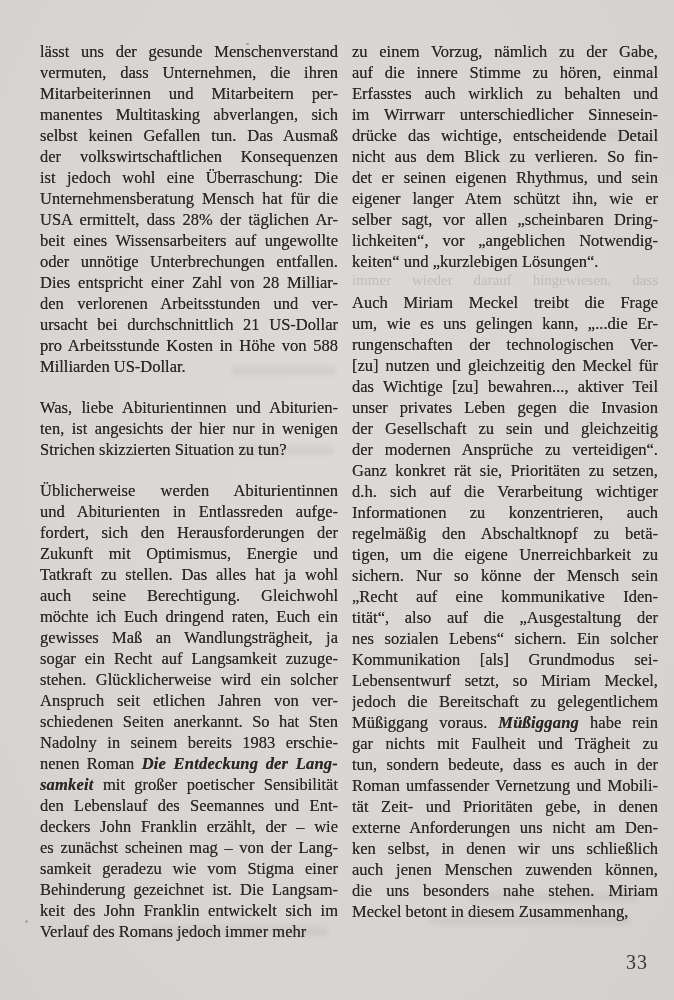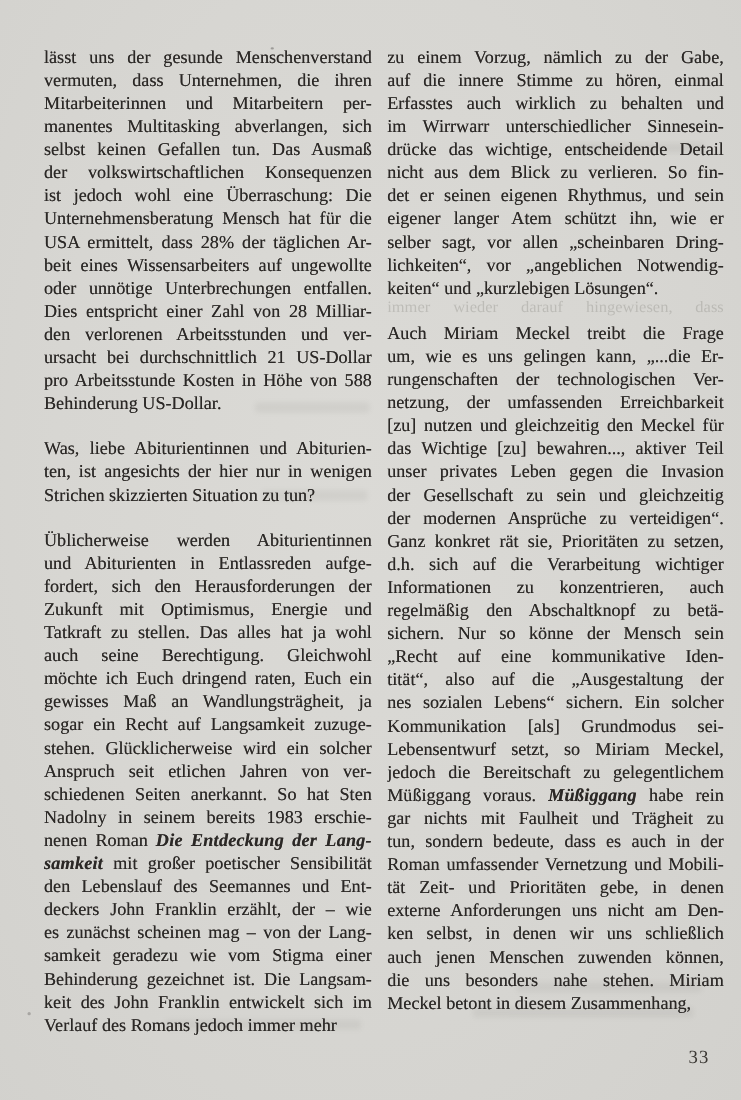--- a/index.html
+++ b/index.html
@@ -33,21 +33,21 @@
     text-align-last: justify;
     overflow: hidden;
     white-space: normal;
   }
   .line.last { text-align-last: left; }
   .bi { font-weight: 700; font-style: italic; letter-spacing: 0.2px; }
   .page-number {
     position: absolute;
     top: 951px;
     left: 626px;
-    font-size: 17px;
+    font-size: 20px;
     letter-spacing: 1px;
     color: #3a3733;
   }
   
   .ghost-line {
     position: absolute;
     top: 272px;
     left: 352px;
     width: 306px;
     font-size: 15px;
@@ -104,21 +104,21 @@
         <div class="line"><span>der volkswirtschaftlichen Konsequenzen</span></div>
         <div class="line"><span>ist jedoch wohl eine Überraschung: Die</span></div>
         <div class="line"><span>Unternehmensberatung Mensch hat für die</span></div>
         <div class="line"><span>USA ermittelt, dass 28% der täglichen Ar-</span></div>
         <div class="line"><span>beit eines Wissensarbeiters auf ungewollte</span></div>
         <div class="line"><span>oder unnötige Unterbrechungen entfallen.</span></div>
         <div class="line"><span>Dies entspricht einer Zahl von 28 Milliar-</span></div>
         <div class="line"><span>den verlorenen Arbeitsstunden und ver-</span></div>
         <div class="line"><span>ursacht bei durchschnittlich 21 US-Dollar</span></div>
         <div class="line"><span>pro Arbeitsstunde Kosten in Höhe von 588</span></div>
-        <div class="line last"><span>Behinderung US-Dollar.</span></div>
+        <div class="line last"><span>Milliarden US-Dollar.</span></div>
       </div>
       <div class="para">
         <div class="line"><span>Was, liebe Abiturientinnen und Abiturien-</span></div>
         <div class="line"><span>ten, ist angesichts der hier nur in wenigen</span></div>
         <div class="line last"><span>Strichen skizzierten Situation zu tun?</span></div>
       </div>
       <div class="para">
         <div class="line"><span>Üblicherweise werden Abiturientinnen</span></div>
         <div class="line"><span>und Abiturienten in Entlassreden aufge-</span></div>
         <div class="line"><span>fordert, sich den Herausforderungen der</span></div>
@@ -154,30 +154,30 @@
         <div class="line"><span>det er seinen eigenen Rhythmus, und sein</span></div>
         <div class="line"><span>eigener langer Atem schützt ihn, wie er</span></div>
         <div class="line"><span>selber sagt, vor allen „scheinbaren Dring-</span></div>
         <div class="line"><span>lichkeiten“, vor „angeblichen Notwendig-</span></div>
         <div class="line last"><span>keiten“ und „kurzlebigen Lösungen“.</span></div>
       </div>
       <div class="para">
         <div class="line"><span>Auch Miriam Meckel treibt die Frage</span></div>
         <div class="line"><span>um, wie es uns gelingen kann, „...die Er-</span></div>
         <div class="line"><span>rungenschaften der technologischen Ver-</span></div>
-        <div class="line"><span>netzung, der umfassenden Erreichbarkeit</span></div>
         <div class="line"><span>[zu] nutzen und gleichzeitig den Meckel für</span></div>
         <div class="line"><span>das Wichtige [zu] bewahren..., aktiver Teil</span></div>
         <div class="line"><span>unser privates Leben gegen die Invasion</span></div>
         <div class="line"><span>der Gesellschaft zu sein und gleichzeitig</span></div>
         <div class="line"><span>der modernen Ansprüche zu verteidigen“.</span></div>
         <div class="line"><span>Ganz konkret rät sie, Prioritäten zu setzen,</span></div>
         <div class="line"><span>d.h. sich auf die Verarbeitung wichtiger</span></div>
         <div class="line"><span>Informationen zu konzentrieren, auch</span></div>
         <div class="line"><span>regelmäßig den Abschaltknopf zu betä-</span></div>
+        <div class="line"><span>tigen, um die eigene Unerreichbarkeit zu</span></div>
         <div class="line"><span>sichern. Nur so könne der Mensch sein</span></div>
         <div class="line"><span>„Recht auf eine kommunikative Iden-</span></div>
         <div class="line"><span>tität“, also auf die „Ausgestaltung der</span></div>
         <div class="line"><span>nes sozialen Lebens“ sichern. Ein solcher</span></div>
         <div class="line"><span>Kommunikation [als] Grundmodus sei-</span></div>
         <div class="line"><span>Lebensentwurf setzt, so Miriam Meckel,</span></div>
         <div class="line"><span>jedoch die Bereitschaft zu gelegentlichem</span></div>
         <div class="line"><span>Müßiggang voraus. </span><span class="bi">Müßiggang</span><span> habe rein</span></div>
         <div class="line"><span>gar nichts mit Faulheit und Trägheit zu</span></div>
         <div class="line"><span>tun, sondern bedeute, dass es auch in der</span></div>

